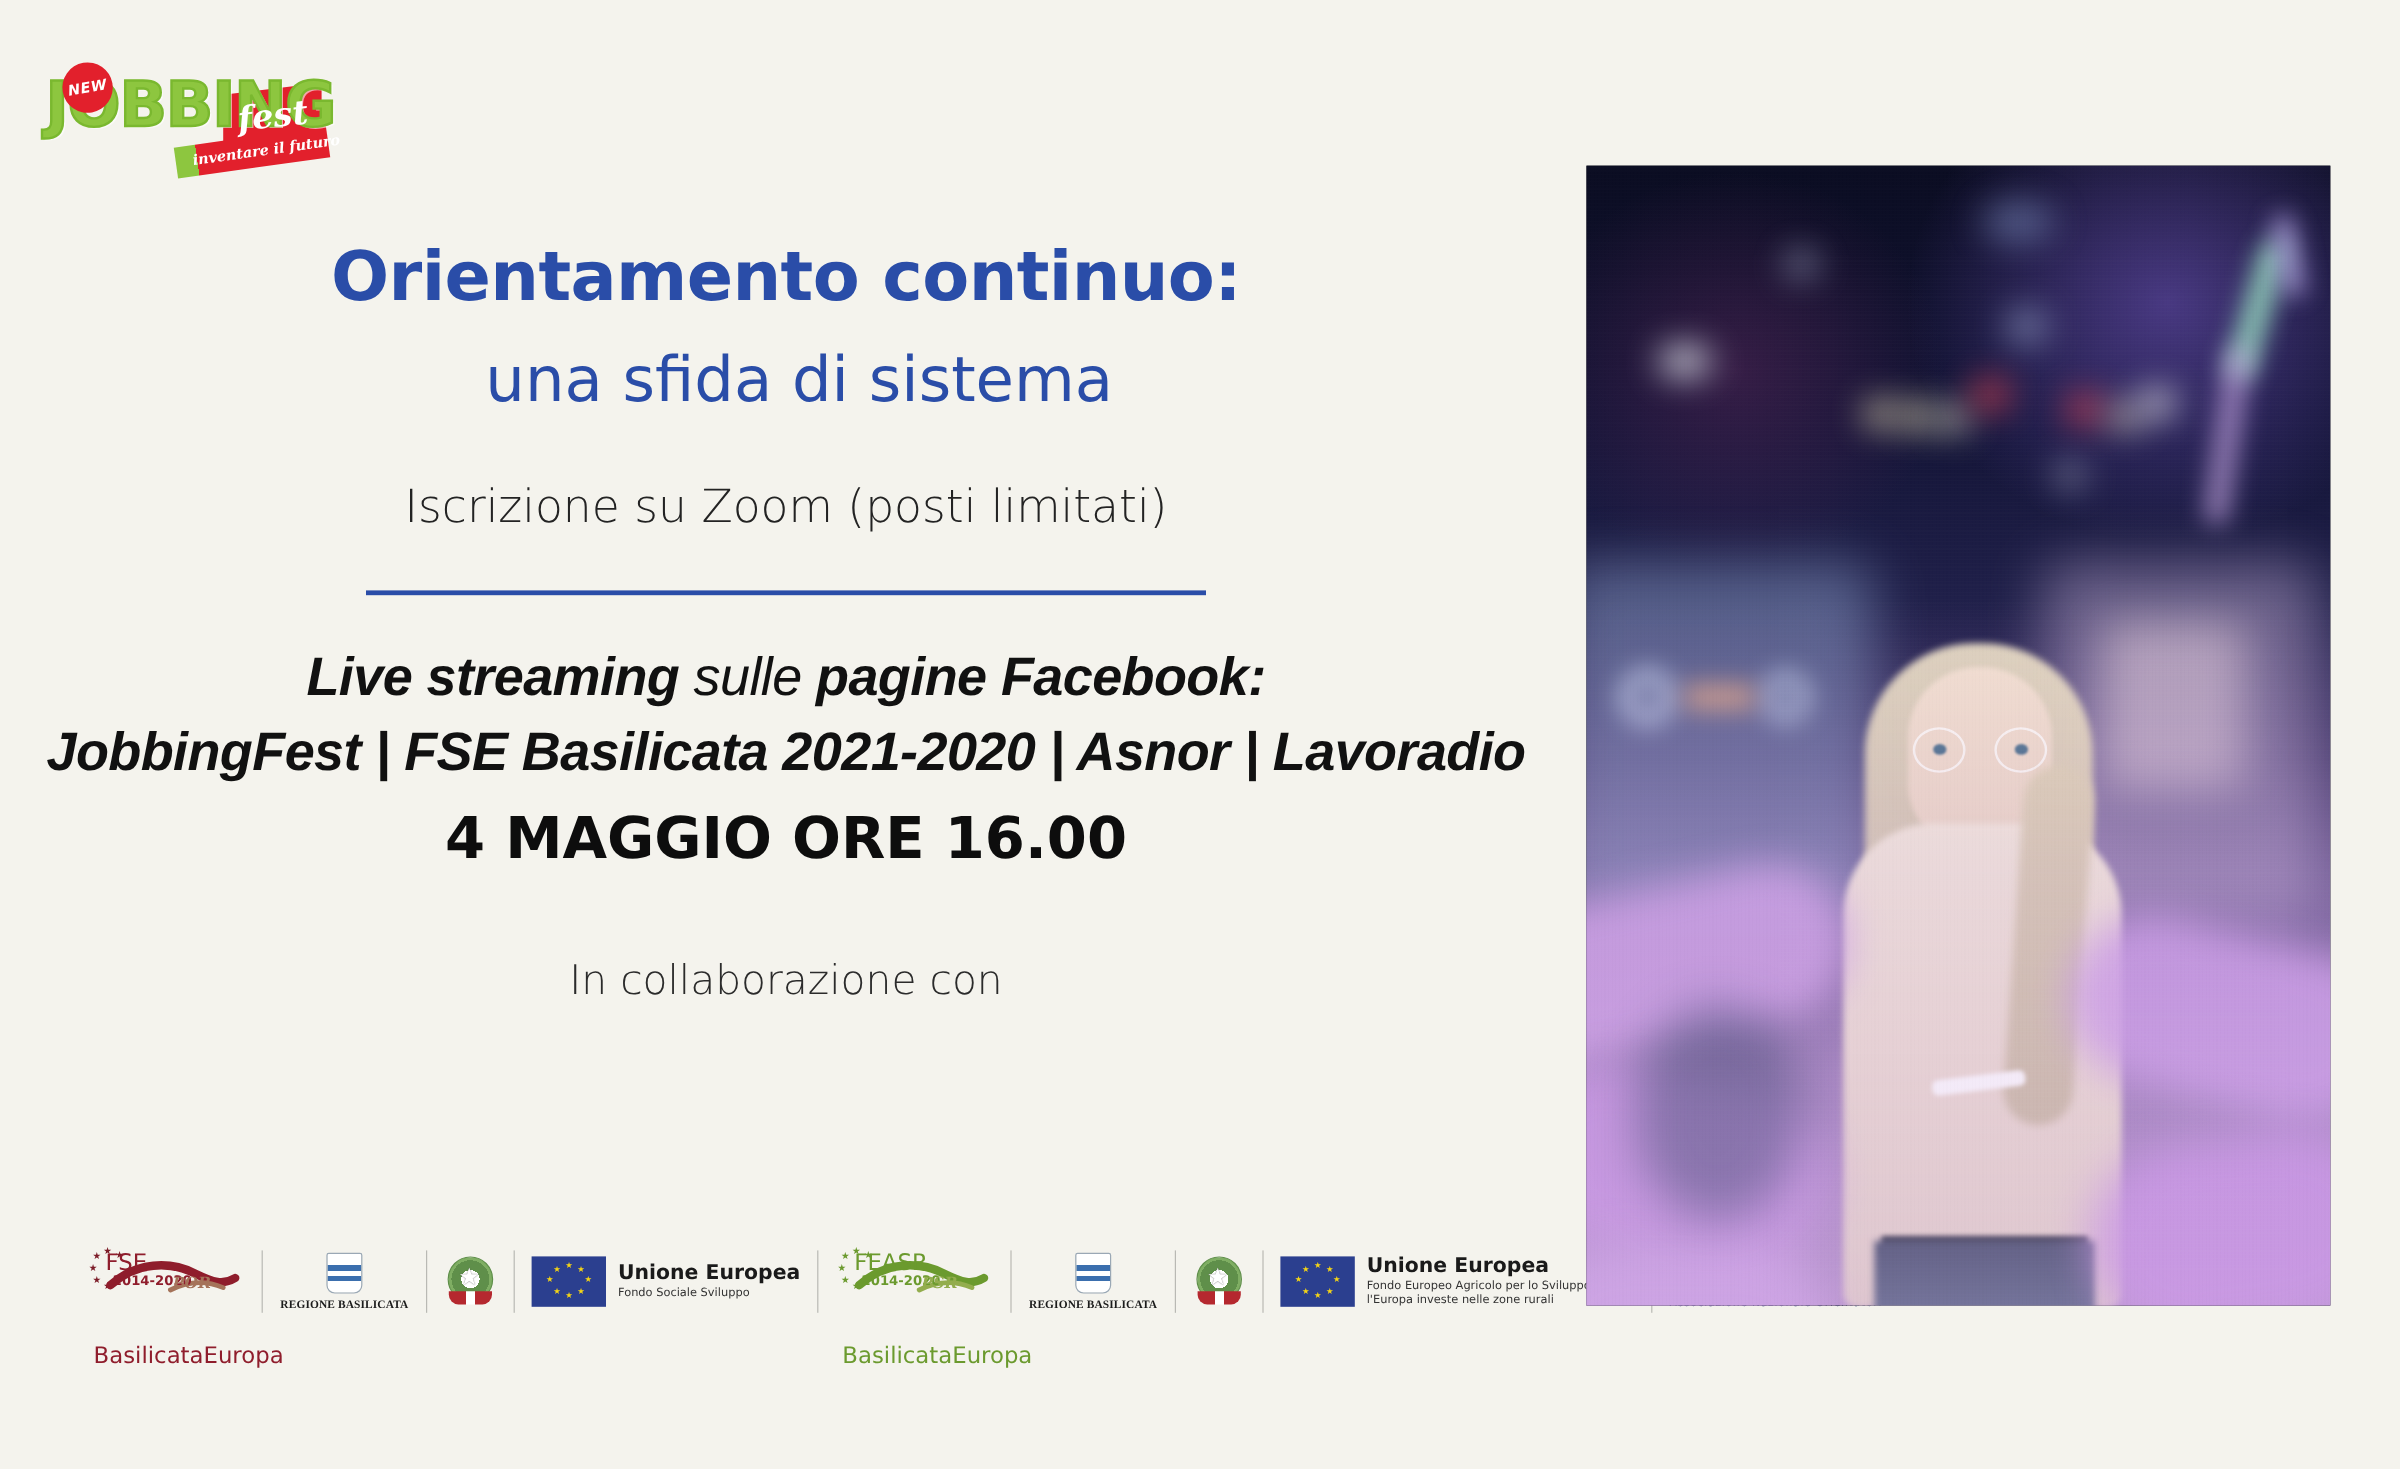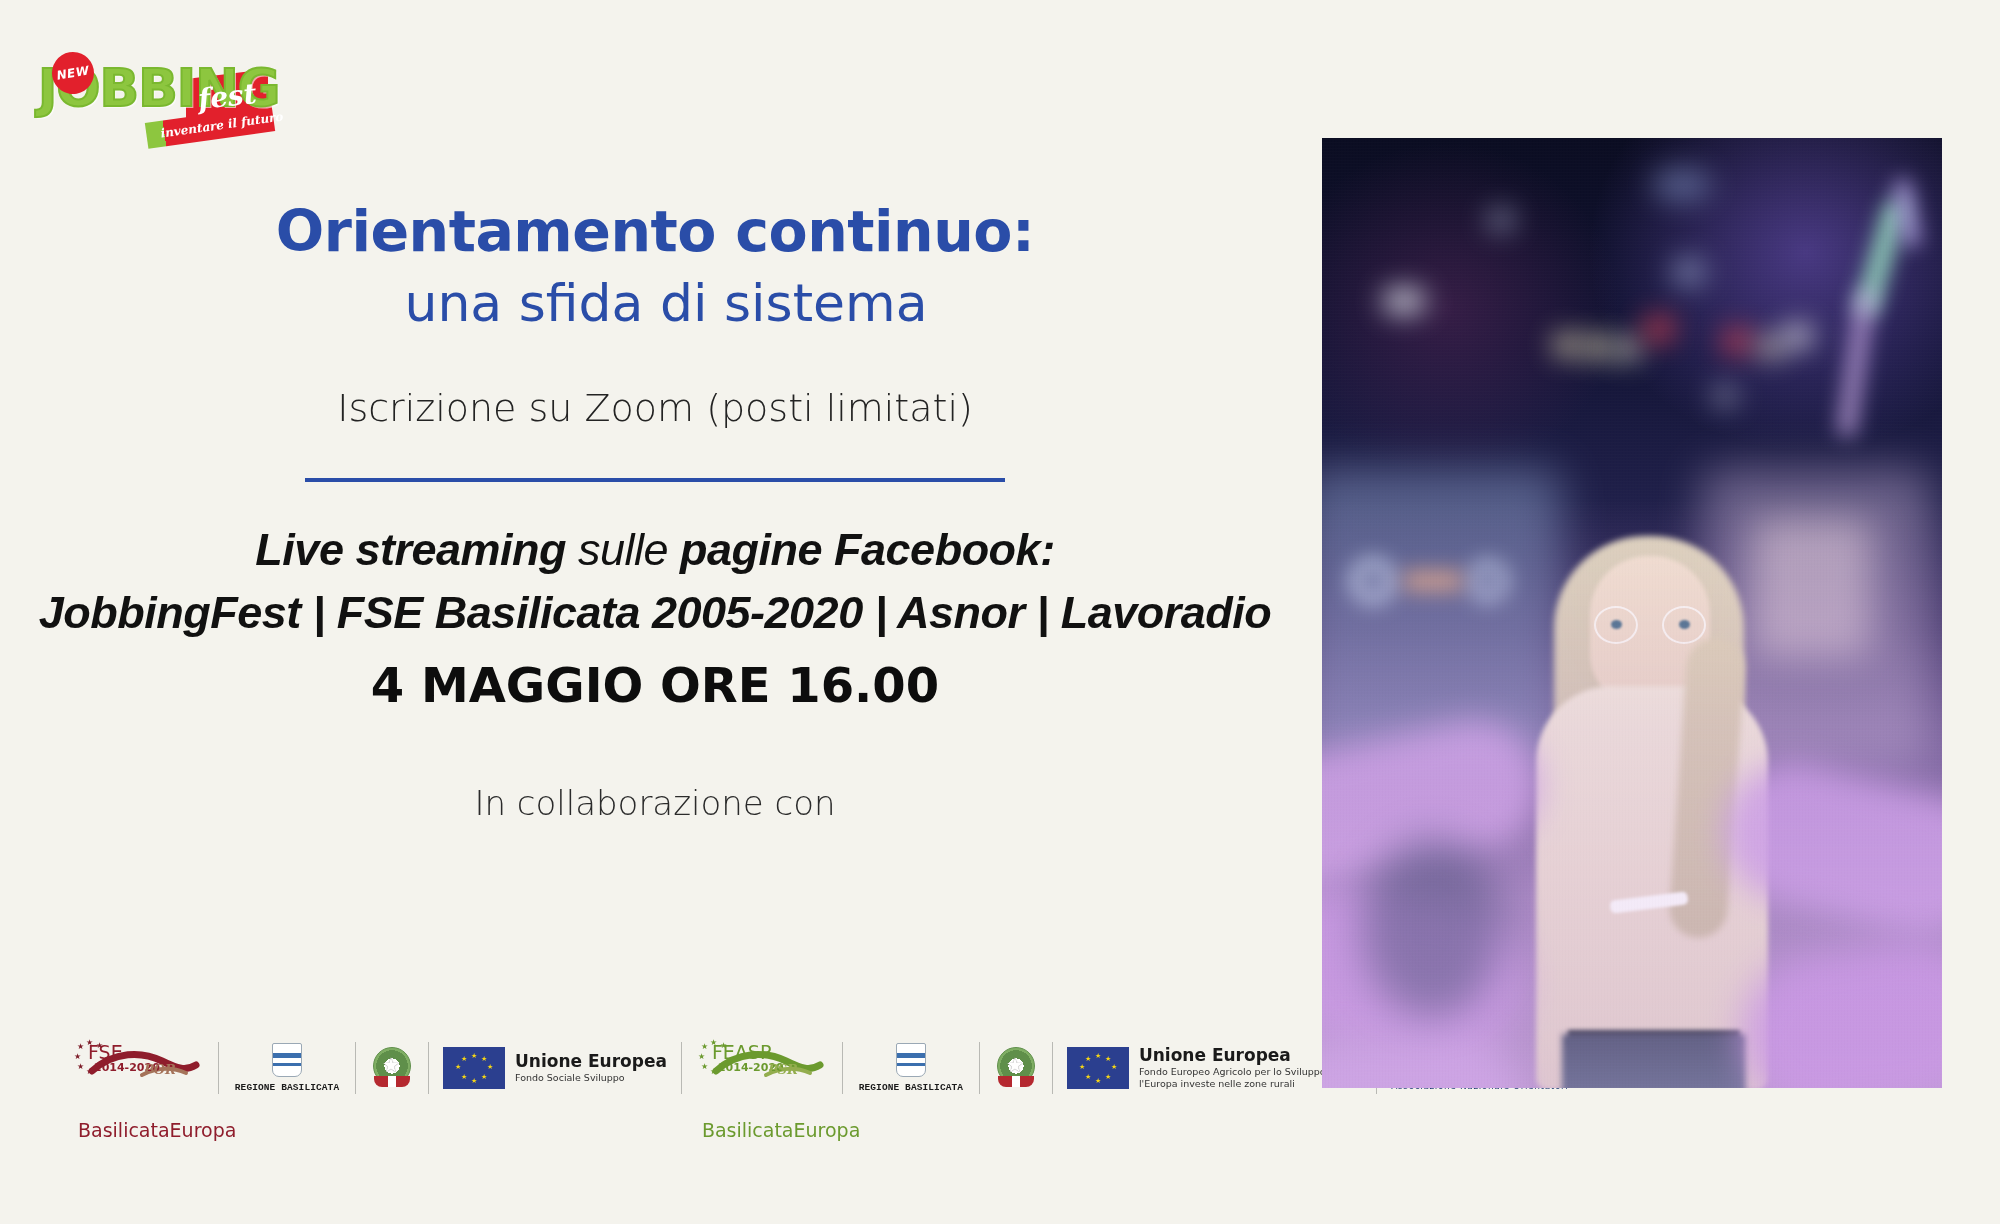--- a/index.html
+++ b/index.html
@@ -127,21 +127,21 @@
     color: #2a4da8;
     letter-spacing: -0.5px;
     line-height: 1.12;
   }
   .headline-sub {
     font-family: "DejaVu Sans", sans-serif;
     font-size: 52px;
     font-weight: 400;
     color: #2a4da8;
     line-height: 1.2;
-    margin-top: 8px;
+    margin-top: 22px;
     padding-left: 22px;
   }
 
   .registration-line {
     font-family: "DejaVu Sans", sans-serif;
     font-size: 38px;
     font-weight: 300;
     color: #232323;
     margin-top: 52px;
     line-height: 1.2;
@@ -269,21 +269,21 @@
 
   
   .rb-logo { width: 108px; text-align: center; }
   .rb-shield {
     width: 30px; height: 34px; margin: 0 auto 5px auto;
     background: linear-gradient(180deg,#ffffff 0%,#ffffff 28%,#3b6fae 28%,#3b6fae 44%,#ffffff 44%,#ffffff 58%,#3b6fae 58%,#3b6fae 70%,#ffffff 70%,#ffffff 100%);
     border: 1px solid #9aa8b5;
     border-radius: 2px 2px 7px 7px;
   }
   .rb-text {
-    font-family: Liberation Mono, monospace;
+    font-family: Liberation Serif, serif;
     font-size: 9.5px; font-weight: 700; color: #1b1b1b;
     letter-spacing: 0.1px; white-space: nowrap;
   }
 
   
   .ri-emblem {
     width: 44px; height: 46px; position: relative;
   }
   .ri-wreath {
     position: absolute; left: 3px; top: 2px;
@@ -465,21 +465,21 @@
 
     <div class="headline-main">Orientamento continuo:</div>
     <div class="headline-sub">una sfida di sistema</div>
 
     <div class="registration-line">Iscrizione su Zoom (posti limitati)</div>
 
     <div class="divider-rule"></div>
 
     <div class="stream-block">
       <div class="stream-line1"><span class="bold">Live  streaming</span><span class="light"> sulle </span><span class="bold">pagine Facebook</span><span class="bold">:</span></div>
-      <div class="stream-line2">JobbingFest | FSE Basilicata 2005-2020 | Asnor | Lavoradio</div>
+      <div class="stream-line2">JobbingFest | FSE Basilicata 2021-2020 | Asnor | Lavoradio</div>
     </div>
 
     <div class="webinar-datetime">4 MAGGIO ORE 16.00</div>
 
     <div class="collab-label">In collaborazione con</div>
   </div>
 
   <div class="footer-strip">
 
     <div class="fl-cell">

